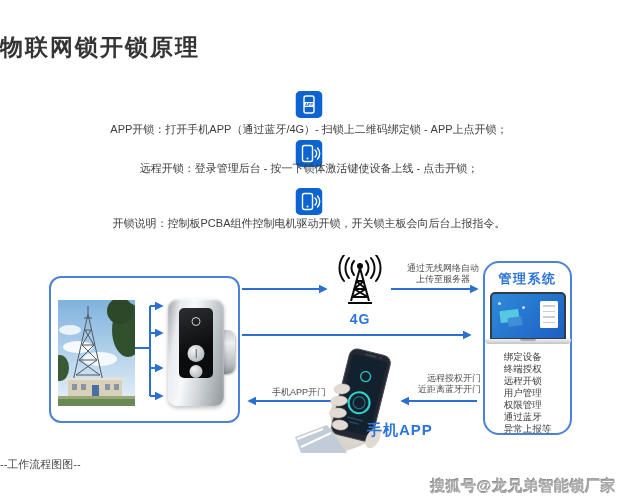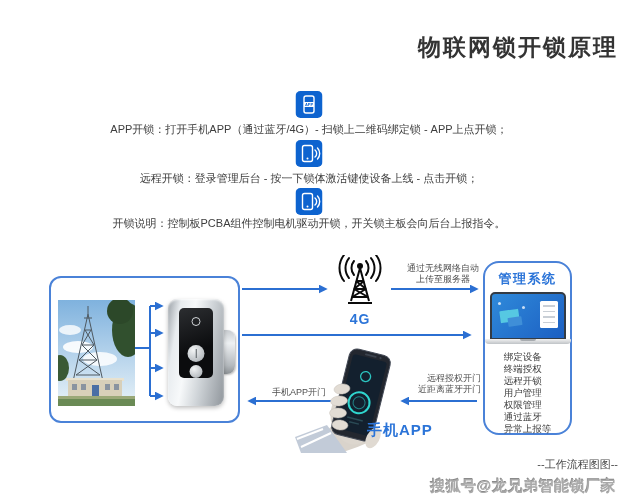--- a/index.html
+++ b/index.html
@@ -1,19 +1,19 @@
 <!DOCTYPE html>
 <html><head>
 <meta charset="utf-8">
 <style>
   html,body{margin:0;padding:0;}
   body{width:618px;height:500px;background:#ffffff;font-family:"Liberation Sans","DejaVu Sans",sans-serif;overflow:hidden;}
   .canvas{position:relative;width:618px;height:500px;background:#fff;}
   .abs{position:absolute;}
-  .center-x{left:0;right:0;text-align:right;}
+  .center-x{left:0;right:0;text-align:left;}
   .title{top:32px;font-size:23px;font-weight:bold;color:#333;letter-spacing:2px;}
   .step-icon{width:27px;height:27px;left:50%;transform:translateX(-50%);}
   .step-text{font-size:11px;color:#3d3d3d;left:0;right:0;text-align:center;}
   .small-label{font-size:9px;color:#4f4f4f;line-height:11px;white-space:pre-line;}
   .blue-text{color:#2b74d8;font-weight:bold;}
   .box{border:2px solid #4a82d8;background:#fff;box-sizing:border-box;}
   .box-a{left:49px;top:276px;width:191px;height:147px;border-radius:12px;}
   .photo{left:58px;top:300px;width:77px;height:106px;}
   
   .lock{left:168px;top:299px;width:56px;height:107px;}
@@ -81,21 +81,21 @@
 
   <div class="abs step-icon" style="top:140px">
     <svg width="27" height="27" viewBox="0 0 27 27">
       <rect width="27" height="27" rx="5" fill="#0d63cf"></rect>
       <rect x="7" y="5.5" width="10" height="16" rx="2" fill="none" stroke="#fff" stroke-width="1.4"></rect>
       <circle cx="12" cy="18.5" r="1" fill="#fff"></circle>
       <path d="M19.5,10 a4.5,4.5 0 0 1 0,7" stroke="#fff" stroke-width="1.4" fill="none" stroke-linecap="round"></path>
       <path d="M22,8 a8,8 0 0 1 0,11" stroke="#fff" stroke-width="1.4" fill="none" stroke-linecap="round"></path>
     </svg>
   </div>
-  <div class="abs step-text" style="top:171px">远程开锁：登录管理后台 - 按一下锁体激活键使设备上线 - 点击开锁；</div>
+  <div class="abs step-text" style="top:161px">远程开锁：登录管理后台 - 按一下锁体激活键使设备上线 - 点击开锁；</div>
 
   <div class="abs step-icon" style="top:188px">
     <svg width="27" height="27" viewBox="0 0 27 27">
       <rect width="27" height="27" rx="5" fill="#0d63cf"></rect>
       <rect x="7" y="5.5" width="10" height="16" rx="2" fill="none" stroke="#fff" stroke-width="1.4"></rect>
       <circle cx="12" cy="18.5" r="1" fill="#fff"></circle>
       <path d="M19.5,10 a4.5,4.5 0 0 1 0,7" stroke="#fff" stroke-width="1.4" fill="none" stroke-linecap="round"></path>
       <path d="M22,8 a8,8 0 0 1 0,11" stroke="#fff" stroke-width="1.4" fill="none" stroke-linecap="round"></path>
     </svg>
   </div>

